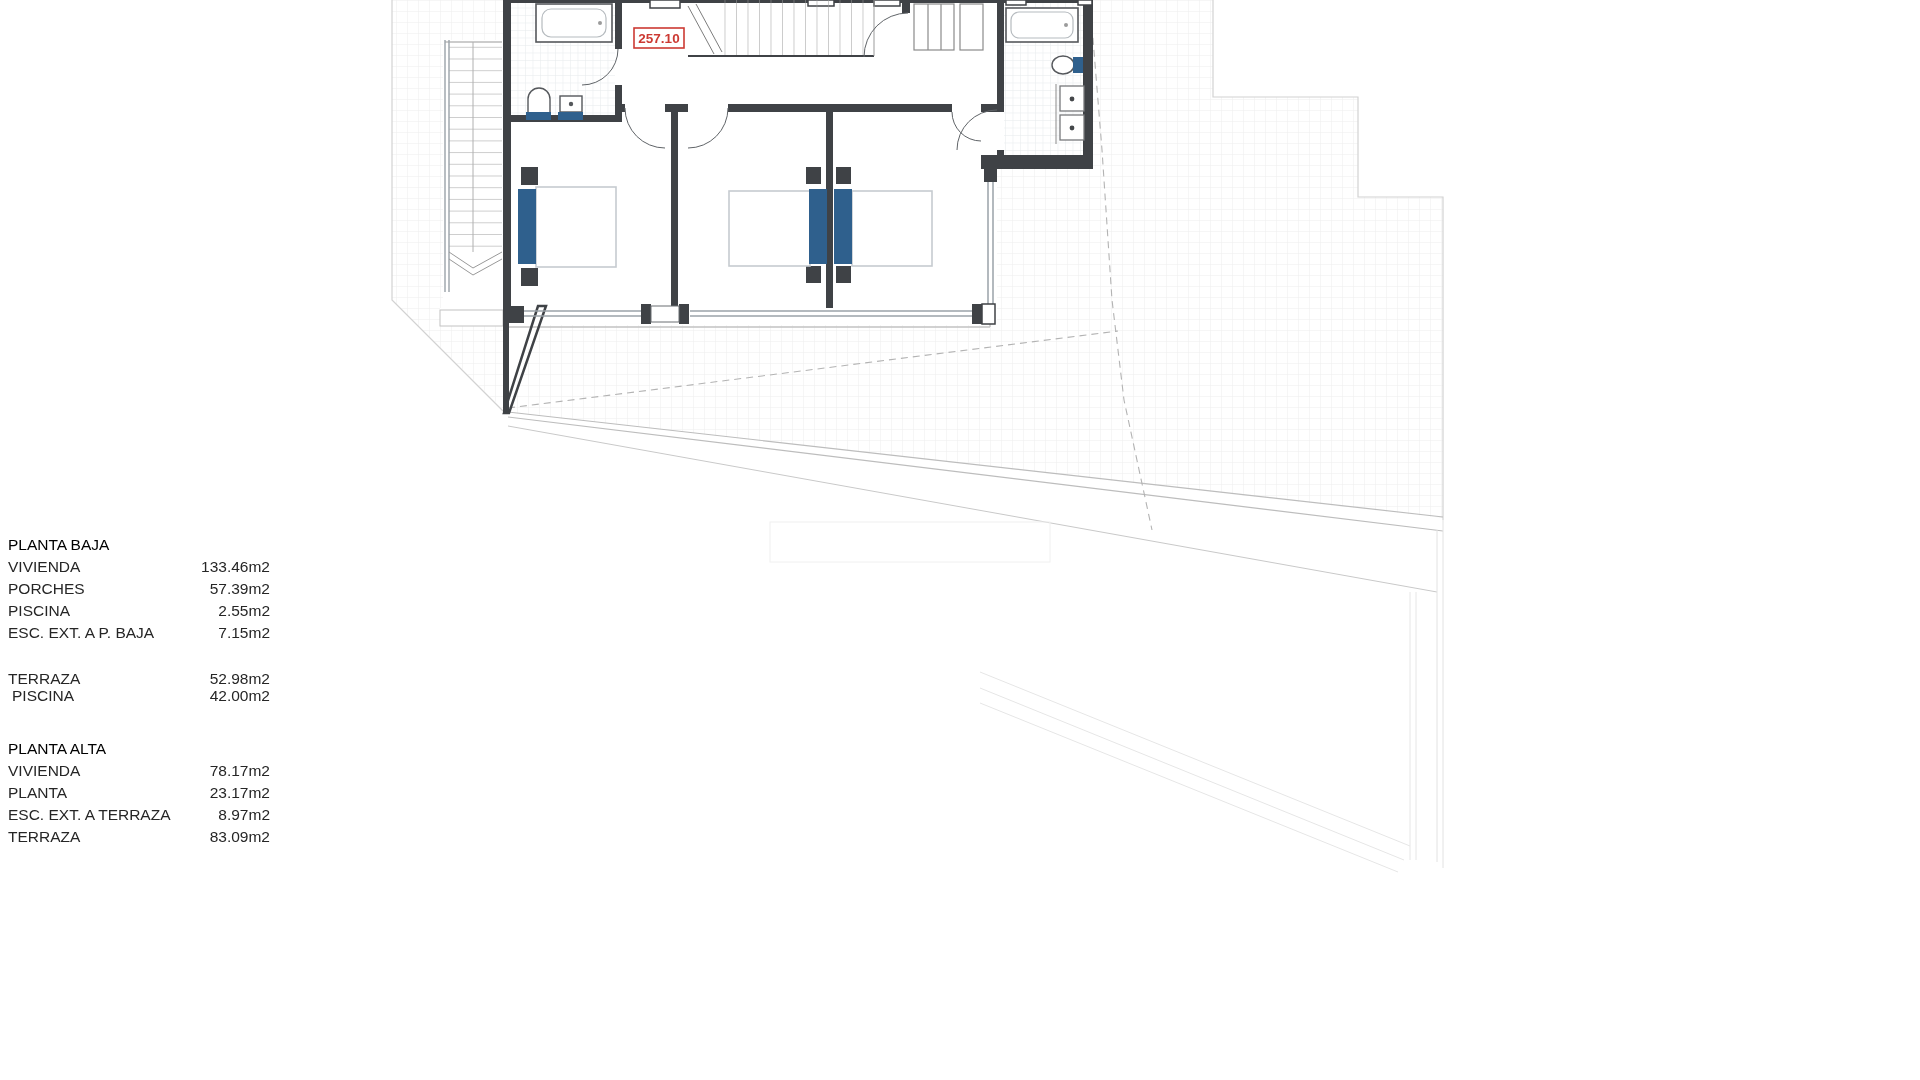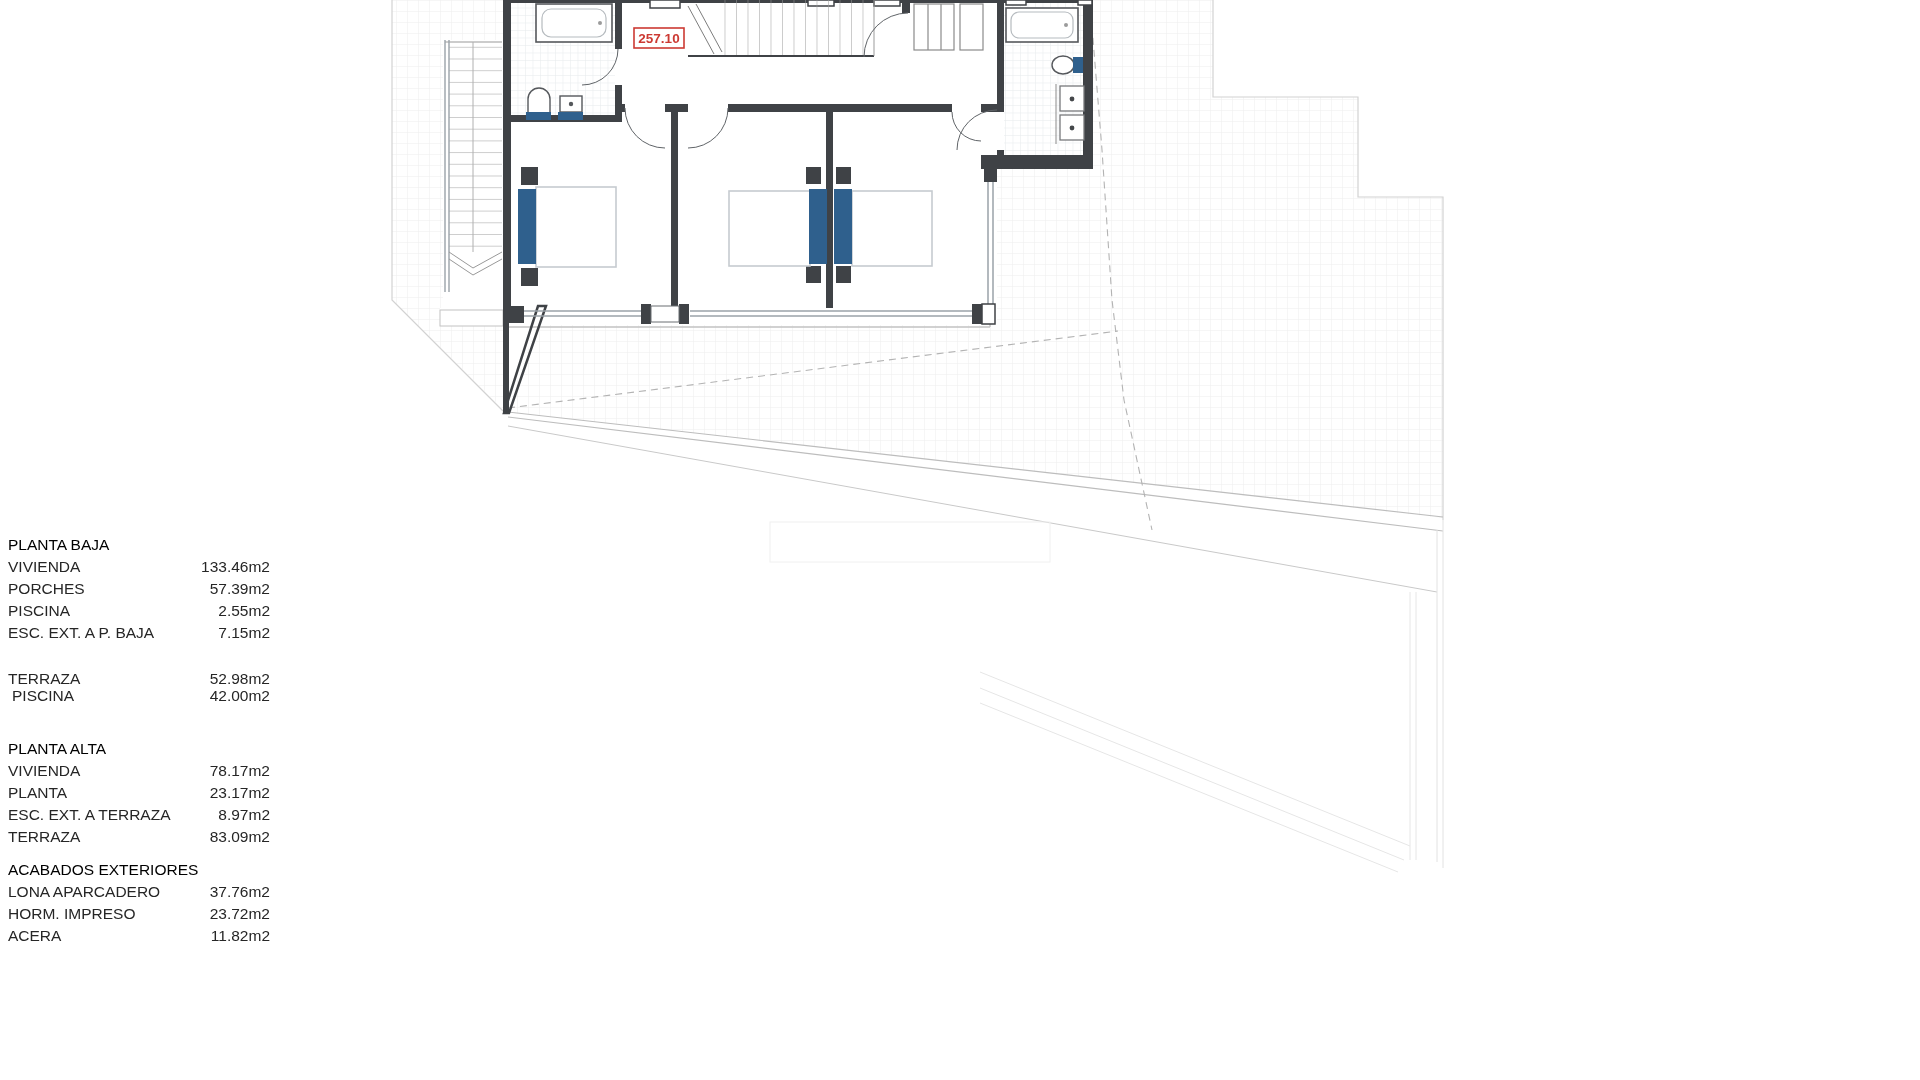--- a/index.html
+++ b/index.html
@@ -252,35 +252,20 @@
         </div>
         <div class="legend-row">
           <span class="lbl">ESC. EXT. A TERRAZA</span>
           <span class="val">8.97m2</span>
         </div>
         <div class="legend-row">
           <span class="lbl">TERRAZA</span>
           <span class="val">83.09m2</span>
         </div>
       </div>
-      <div class="legend-section" style="margin-top: 11px;">
-        <div class="legend-header">ACABADOS EXTERIORES</div>
-        <div class="legend-row">
-          <span class="lbl">LONA APARCADERO</span>
-          <span class="val">37.76m2</span>
-        </div>
-        <div class="legend-row">
-          <span class="lbl">HORM. IMPRESO</span>
-          <span class="val">23.72m2</span>
-        </div>
-        <div class="legend-row">
-          <span class="lbl">ACERA</span>
-          <span class="val">11.82m2</span>
-        </div>
-      </div>
     </div>
 
   <div class="watermark">
     <svg width="84" height="72" viewBox="0 0 84 72">
       <circle cx="36" cy="36" r="32" fill="none" stroke="#f2f2f2" stroke-width="4"></circle>
       <rect x="44" y="56" width="6" height="12" fill="#f2f2f2"></rect>
       <rect x="53" y="48" width="6" height="20" fill="#f2f2f2"></rect>
       <rect x="62" y="40" width="6" height="28" fill="#f2f2f2"></rect>
       <polygon points="20,68 44,68 44,56" fill="#f2f2f2"></polygon>
     </svg>

